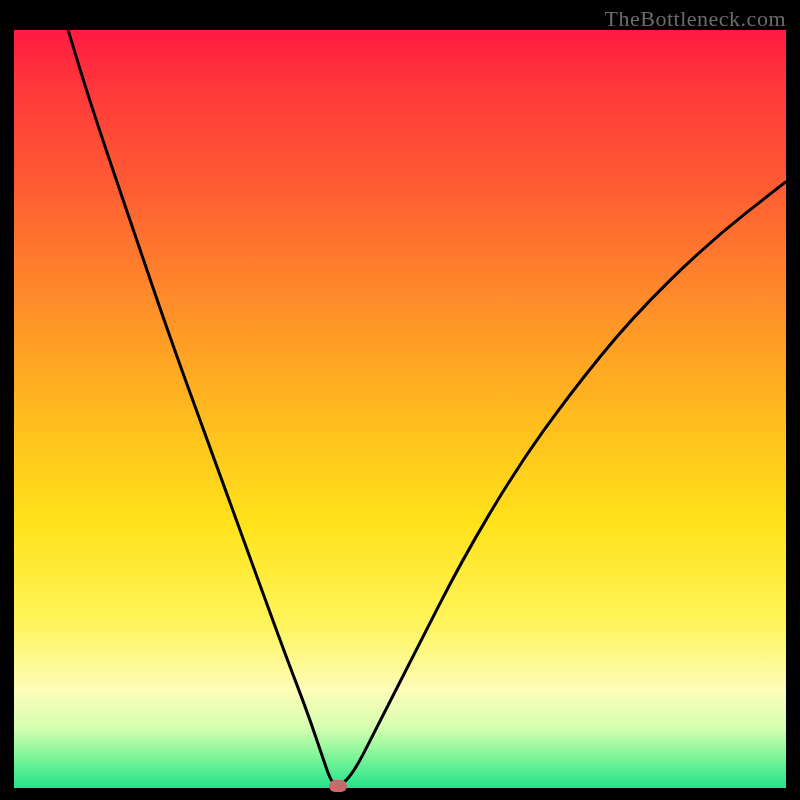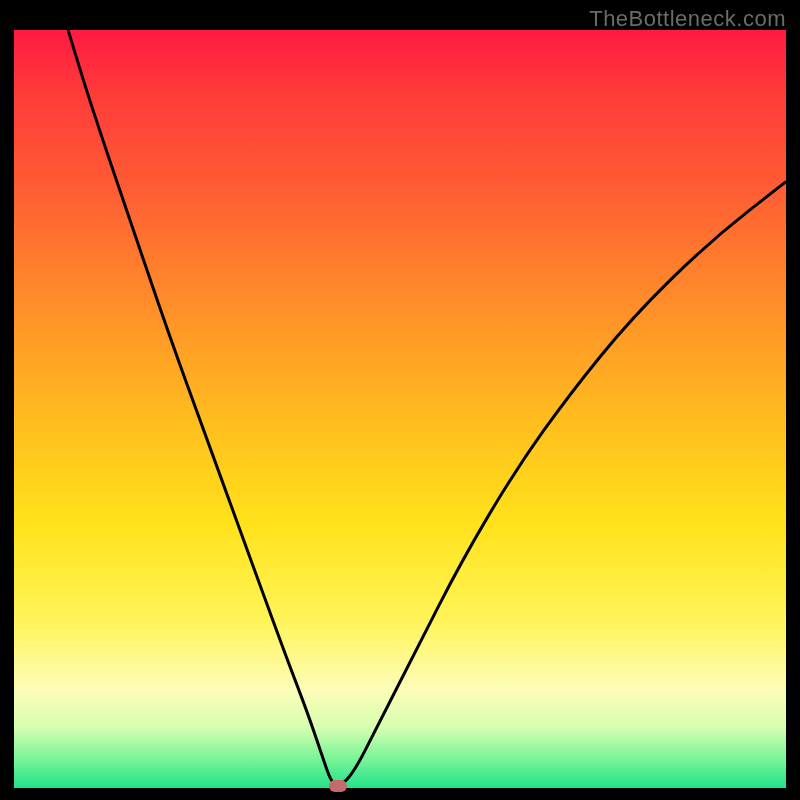--- a/index.html
+++ b/index.html
@@ -13,20 +13,21 @@
   }
   .watermark {
     position: absolute;
     top: 6px;
     right: 14px;
     color: #6b6b6b;
     font-size: 22px;
     font-weight: 500;
     letter-spacing: 0.5px;
     z-index: 10;
+    font-family: Liberation Serif, serif;
   }
   .plot-frame {
     position: absolute;
     left: 14px;
     top: 30px;
     width: 772px;   
     height: 758px;
     background: #000;
   }
   .gradient {

